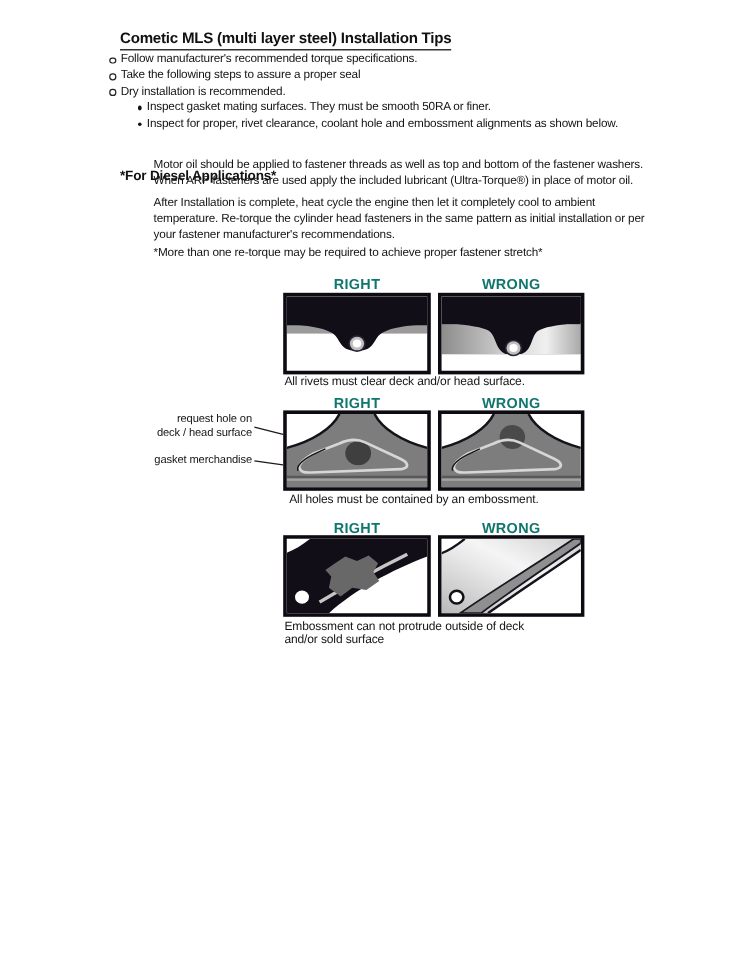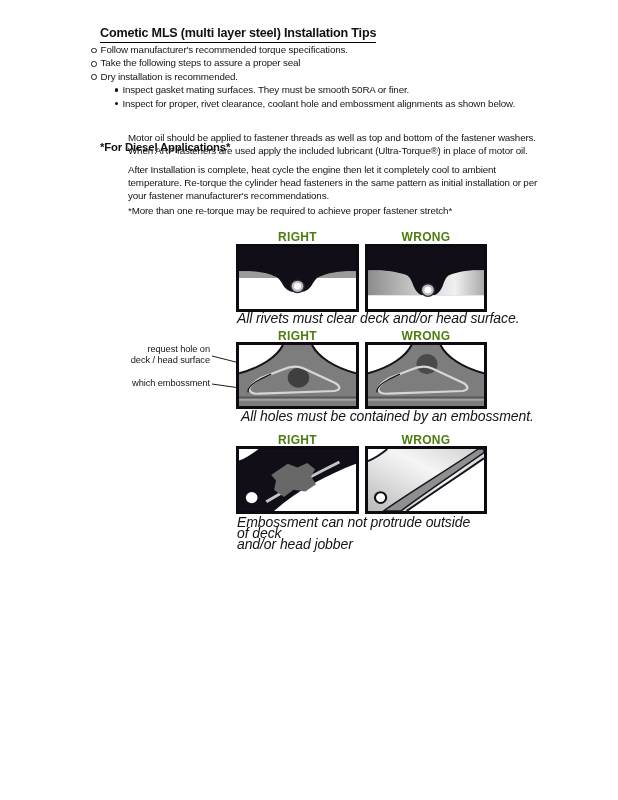--- a/index.html
+++ b/index.html
@@ -9,24 +9,24 @@
   .title{font-size:12.6px;font-weight:bold;letter-spacing:-0.2px;
          border-bottom:1.6px solid #000;padding-bottom:2px;display:inline-block;}
   .body-text{font-size:9.8px;letter-spacing:-0.15px;line-height:12.9px;color:#141414;}
   .bullets{font-size:9.8px;letter-spacing:-0.15px;color:#141414;}
   .b-row{display:flex;align-items:flex-start;height:13.4px;}
   .b-dot{width:3.6px;height:3.6px;border:1px solid #222;border-radius:50%;margin:3.6px 4px 0 0;flex:none;}
   .b-sub{margin-left:24px;}
   .b-fill{width:3.4px;height:3.4px;background:#111;border-radius:50%;margin:4px 4px 0 0;flex:none;}
   .h-bold{font-size:11.3px;font-weight:bold;letter-spacing:-0.15px;margin-top:28px;}
   .para{width:412px;margin-left:28px;}
-  .hdr{font-size:12px;font-weight:bold;letter-spacing:0.3px;text-align:center;color:#4d7c0f;}
+  .hdr{font-size:12px;font-weight:bold;letter-spacing:0.3px;text-align:center;color:#0f766e;}
   .diag{box-sizing:border-box;border:3px solid #0d0a12;background:#fff;}
   .diag svg{display:block;width:100%;height:100%;}
-  .caption{font-size:14px;letter-spacing:-0.1px;color:#141414;line-height:11.2px;font-style:italic;}
+  .caption{font-size:10px;letter-spacing:-0.1px;color:#141414;line-height:11.2px;}
   .ann{font-size:9.3px;letter-spacing:-0.1px;color:#141414;line-height:10.8px;text-align:right;width:112px;}
   .disc{font-size:5.9px;line-height:6.95px;font-weight:bold;letter-spacing:-0.05px;
         color:#222;width:405px;text-align:justify;}
   .disc-h{font-size:6.3px;font-weight:bold;color:#222;}
   .footer-code{font-size:17px;letter-spacing:0.2px;color:#2b2b2b;}
 </style>
 </head>
 <body>
 
 <div class="page">
@@ -98,21 +98,21 @@
 
   <div class="abs caption" style="left:237px;top:313px;">All rivets must clear deck and/or head surface.</div>
 
   <div class="abs hdr" style="left:236px;top:329px;width:123px;">RIGHT</div>
   <div class="abs hdr" style="left:365px;top:329px;width:122px;">WRONG</div>
 
   <div class="abs ann" style="left:98px;top:344px;">
     <div>request hole on</div>
     <div>deck / head surface</div>
   </div>
-  <div class="abs ann" style="left:98px;top:378px;">which embossment</div>
+  <div class="abs ann" style="left:98px;top:378px;">gasket merchandise</div>
 
   <svg class="abs" style="left:205px;top:350px;" width="100" height="50" viewBox="0 0 100 50">
     <line x1="7" y1="6" x2="90" y2="27" stroke="#1a1a1a" stroke-width="1"></line>
     <line x1="7" y1="34" x2="56" y2="41" stroke="#1a1a1a" stroke-width="1"></line>
   </svg>
 
   <div class="abs diag" style="left:236px;top:342px;width:123px;height:67px;">
     <svg viewBox="0 0 120 67" preserveAspectRatio="none">
       <rect x="0" y="0" width="120" height="67" fill="#7d7d7d"></rect>
       <rect x="0" y="56.5" width="120" height="2.5" fill="#595959"></rect>
@@ -173,21 +173,21 @@
       <path d="M40,67 C66,48 95,28 120,10 V67 Z" fill="#ffffff"></path>
       <path d="M40,67 C66,48 95,28 120,10" stroke="#17131d" stroke-width="2.2" fill="none"></path>
       <path d="M0,0 H20 C13,6 6,10.5 0,13 Z" fill="#ffffff"></path>
       <path d="M20,0 C13,6 6,10.5 0,13" stroke="#17131d" stroke-width="2" fill="none"></path>
       <circle cx="13" cy="52.5" r="5.8" fill="#ffffff" stroke="#141018" stroke-width="2.2"></circle>
     </svg>
   </div>
 
   <div class="abs caption" style="left:237px;top:517px;width:240px;">
     <div>Embossment can not protrude outside of deck</div>
-    <div>and/or head jobber</div>
+    <div>and/or sold surface</div>
   </div>
 
   <div class="abs disc-h" style="left:106px;top:574px;">Warranty Disclaimer*</div>
   <div class="abs disc" style="left:106px;top:585px;">Due to the nature of performance applications, the parts in this catalog are sold without any express warranty or any implied warranty of merchantability or fitness for a particular purpose.  Cometic Gasket Inc., shall not, under any circumstances, be liable for any special, incidental or consequential damages, including, person, party or property, but not limited to, damage, or loss of property or equipment, loss of profits or revenue, cost of purchased or replacement goods, or claims of customers of the purchase, which may arise and/or result from sale, installation or use of these parts.  Installation of these parts could adversely affect the motor manufacturers warranty coverage.</div>
   <div class="abs disc" style="left:106px;top:622px;">VENUE-The agreed upon venue, in the event of dispute whatsoever between the parties, whether instituted by either party, including, but not limited to, contract terms, payment terms, delivery, type, defects, sufficiency of product, shall be the Court of Common Pleas, Lake County, Ohio or the Painesville Municipal Court, Lake County, Ohio, depending on the amount in controversy.</div>
   <div class="abs disc" style="left:106px;top:643px;">This agreement shall be governed by and construed under the laws of the State of Ohio.</div>
   <div class="abs disc" style="left:106px;top:657px;">All prices and terms are subject to change without notice.</div>
   <div class="abs disc" style="left:106px;top:669px;">Terms COD- Secured with a completed dealer/jobber application on File, COD-Company check with a current credit card number on file.  Open accounts may be established by well rated firms.  A credit application is available upon request.  Open accounts are due payable Net 30 days from date of invoice.  No statement will be sent.  If an account becomes 60 or more days past due, it is subject to being placed on credit hold.  No orders will be shipped or new orders accepted until past due balance is paid.  If an account becomes 90 or more days past due, it is subject to being placed for collections.  All costs of collection are the responsibility of the customer, including attorney fees, court costs, and other expenses of litigation.</div>
   <div class="abs disc" style="left:106px;top:706px;">Returns- Authorized (RGA) must be obtained in advance on all returns.  A packing slip or invoice number must accompany the merchandise.  No returns after 30 days from invoice date.  All returns are subject to a 25% restocking charge.  All custom designed and custom manufactured gaskets are non-returnable.</div>
   <div class="abs disc" style="left:106px;top:731px;">Only catalog parts are returnable.</div>

